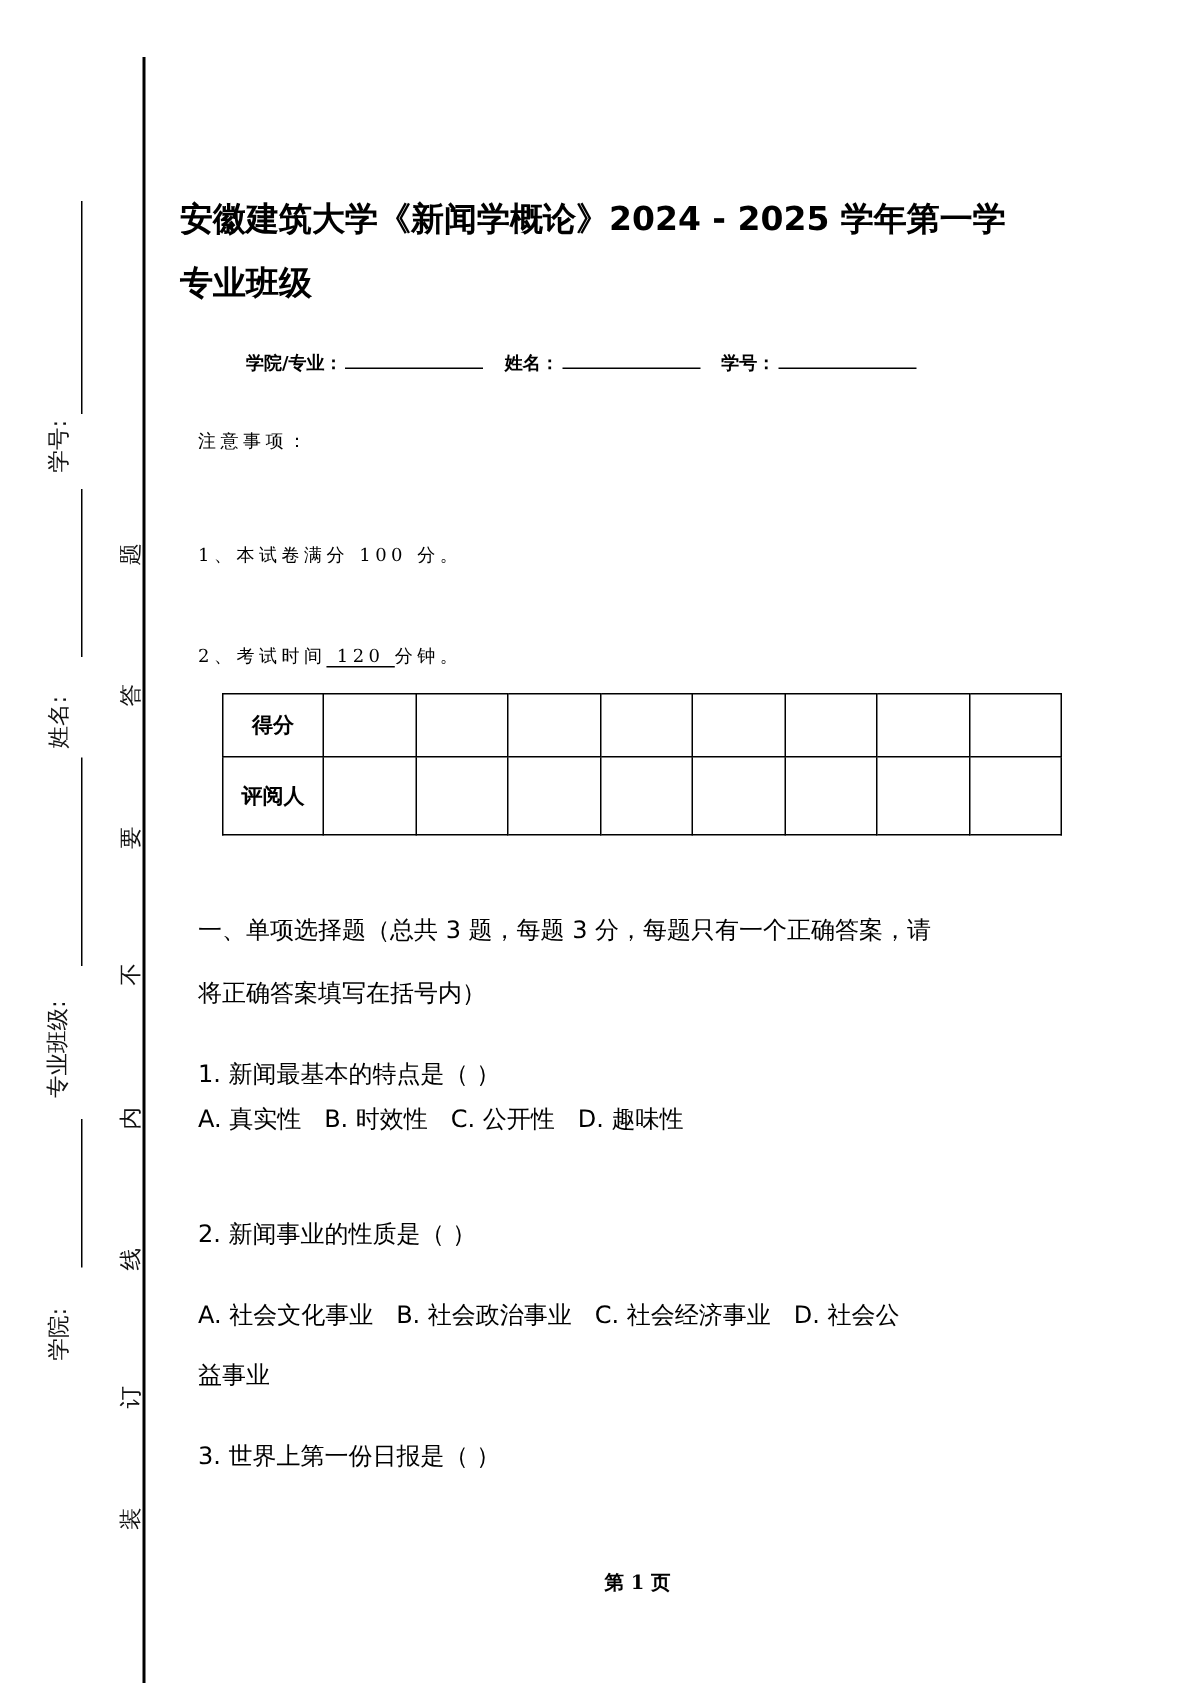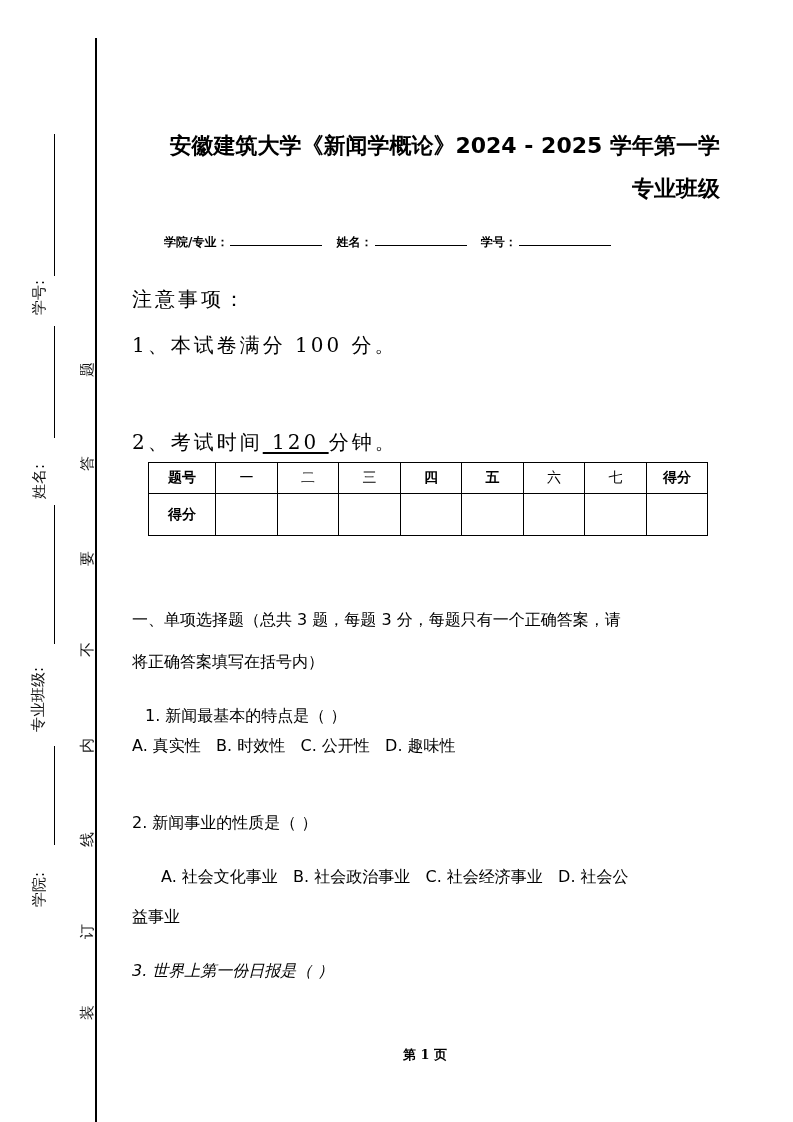--- a/index.html
+++ b/index.html
@@ -1,24 +1,24 @@
 <!DOCTYPE html>
 <html><head>
 <meta charset="utf-8">
 <style>
   html, body { margin: 0; padding: 0; background: #ffffff; }
   body { width: 793px; height: 1122px; position: relative; overflow: hidden; color: #000; font-family: "DejaVu Serif", "Liberation Serif", serif; }
   .vline-main { position: absolute; left: 95px; top: 38px; width: 2px; height: 1084px; background: #000; }
   .gut-line { position: absolute; left: 54px; width: 1px; background: #000; }
   .vtext { position: absolute; transform-origin: center center; transform: rotate(-90deg); white-space: nowrap; font-size: 15px; font-family: "DejaVu Sans", sans-serif; font-weight: normal; color: #111; }
   .seal-char { position: absolute; left: 80px; transform: rotate(-90deg); font-size: 15px; font-family: "DejaVu Serif", serif; color: #111; }
-  .title { position: absolute; left: 120px; width: 600px; text-align: right; font-family: "DejaVu Sans", sans-serif; font-weight: bold; font-size: 22px; letter-spacing: 0px; }
+  .title { position: absolute; left: 120px; width: 600px; text-align: left; font-family: "DejaVu Sans", sans-serif; font-weight: bold; font-size: 22px; letter-spacing: 0px; }
   .info-row { position: absolute; top: 229px; left: 164px; font-family: "DejaVu Sans", sans-serif; font-weight: bold; font-size: 12px; white-space: nowrap; }
   .info-row .blank { display: inline-block; width: 92px; border-bottom: 1px solid #000; height: 16px; vertical-align: baseline; margin: 0 10px 0 2px; }
-  .notice { position: absolute; left: 132px; font-size: 20px; letter-spacing: 3px; font-family: "DejaVu Serif", serif; white-space: nowrap; }
+  .notice { position: absolute; left: 132px; font-size: 12px; letter-spacing: 3px; font-family: "DejaVu Serif", serif; white-space: nowrap; }
   .notice .u { text-decoration: underline; text-underline-offset: 3px; }
   table.score { position: absolute; left: 148px; top: 462px; border-collapse: collapse; font-family: "DejaVu Sans", sans-serif; font-size: 14px; }
   table.score td { border: 1px solid #000; text-align: center; padding: 0; }
   table.score td.hd { font-weight: bold; }
   .body-text { position: absolute; left: 132px; font-size: 16px; font-family: "DejaVu Sans", sans-serif; white-space: nowrap; }
   .footer { position: absolute; top: 1046px; left: 0; width: 850px; text-align: center; font-family: "DejaVu Serif", serif; font-weight: bold; font-size: 13px; }
 </style>
 </head>
 <body>
 
@@ -46,68 +46,68 @@
 <div class="title" style="top:131px;">安徽建筑大学《新闻学概论》2024 - 2025 学年第一学</div>
 <div class="title" style="top:174px;">专业班级</div>
 
 <div class="info-row">
   <span>学院/专业：</span><span class="blank"></span>
   <span>姓名：</span><span class="blank"></span>
   <span>学号：</span><span class="blank" style="margin-right:0"></span>
 </div>
 
 <div class="notice" style="top:286px;">注意事项：</div>
-<div class="notice" style="top:332px;">1、本试卷满分 100 分。</div>
+<div class="notice" style="top:362px;">1、本试卷满分 100 分。</div>
 <div class="notice" style="top:429px;">
   <span>2、考试时间</span><span class="u"> 120 </span><span>分钟。</span>
 </div>
 
 <table class="score">
   <colgroup>
     <col style="width:67px">
       <col style="width:62px">
       <col style="width:61px">
       <col style="width:62px">
       <col style="width:61px">
       <col style="width:62px">
       <col style="width:61px">
       <col style="width:62px">
       <col style="width:61px">
   </colgroup>
   <tbody>
-      <tr style="height:31px;">
-    <td class="hd">题号</td>
-    <td>一</td>
-    <td>二</td>
-    <td>三</td>
-    <td class="hd">四</td>
-    <td class="hd">五</td>
-    <td>六</td>
-    <td>七</td>
-    <td class="hd">得分</td>
-  </tr>
   <tr style="height:42px;">
     <td class="hd">得分</td>
+    <td></td>
+    <td></td>
+    <td></td>
+    <td></td>
+    <td></td>
+    <td></td>
+    <td></td>
+    <td></td>
+  </tr>
+  <tr style="height:52px;">
+    <td class="hd">评阅人</td>
     <td></td>
     <td></td>
     <td></td>
     <td></td>
     <td></td>
     <td></td>
     <td></td>
     <td></td>
   </tr>
 </tbody>
   </table>
 
 <div class="body-text" style="top:610px;">一、单项选择题（总共 3 题，每题 3 分，每题只有一个正确答案，请</div>
 <div class="body-text" style="top:652px;">将正确答案填写在括号内）</div>
 
-<div class="body-text" style="top:706px;margin-left:13px;">1. 新闻最基本的特点是（    ）</div>
+<div class="body-text" style="top:706px;">1. 新闻最基本的特点是（    ）</div>
 <div class="body-text" style="top:736px;white-space:pre;">A. 真实性   B. 时效性   C. 公开性   D. 趣味性</div>
 
 <div class="body-text" style="top:813px;">2. 新闻事业的性质是（    ）</div>
-<div class="body-text" style="top:867px;white-space:pre;margin-left:29px;">A. 社会文化事业   B. 社会政治事业   C. 社会经济事业   D. 社会公</div>
+<div class="body-text" style="top:867px;white-space:pre;">A. 社会文化事业   B. 社会政治事业   C. 社会经济事业   D. 社会公</div>
 <div class="body-text" style="top:907px;">益事业</div>
 
-<div class="body-text" style="top:961px;font-style:italic;">3. 世界上第一份日报是（    ）</div>
+<div class="body-text" style="top:961px;">3. 世界上第一份日报是（    ）</div>
 
 <div class="footer">第 1 页</div>
 
 </body></html>

